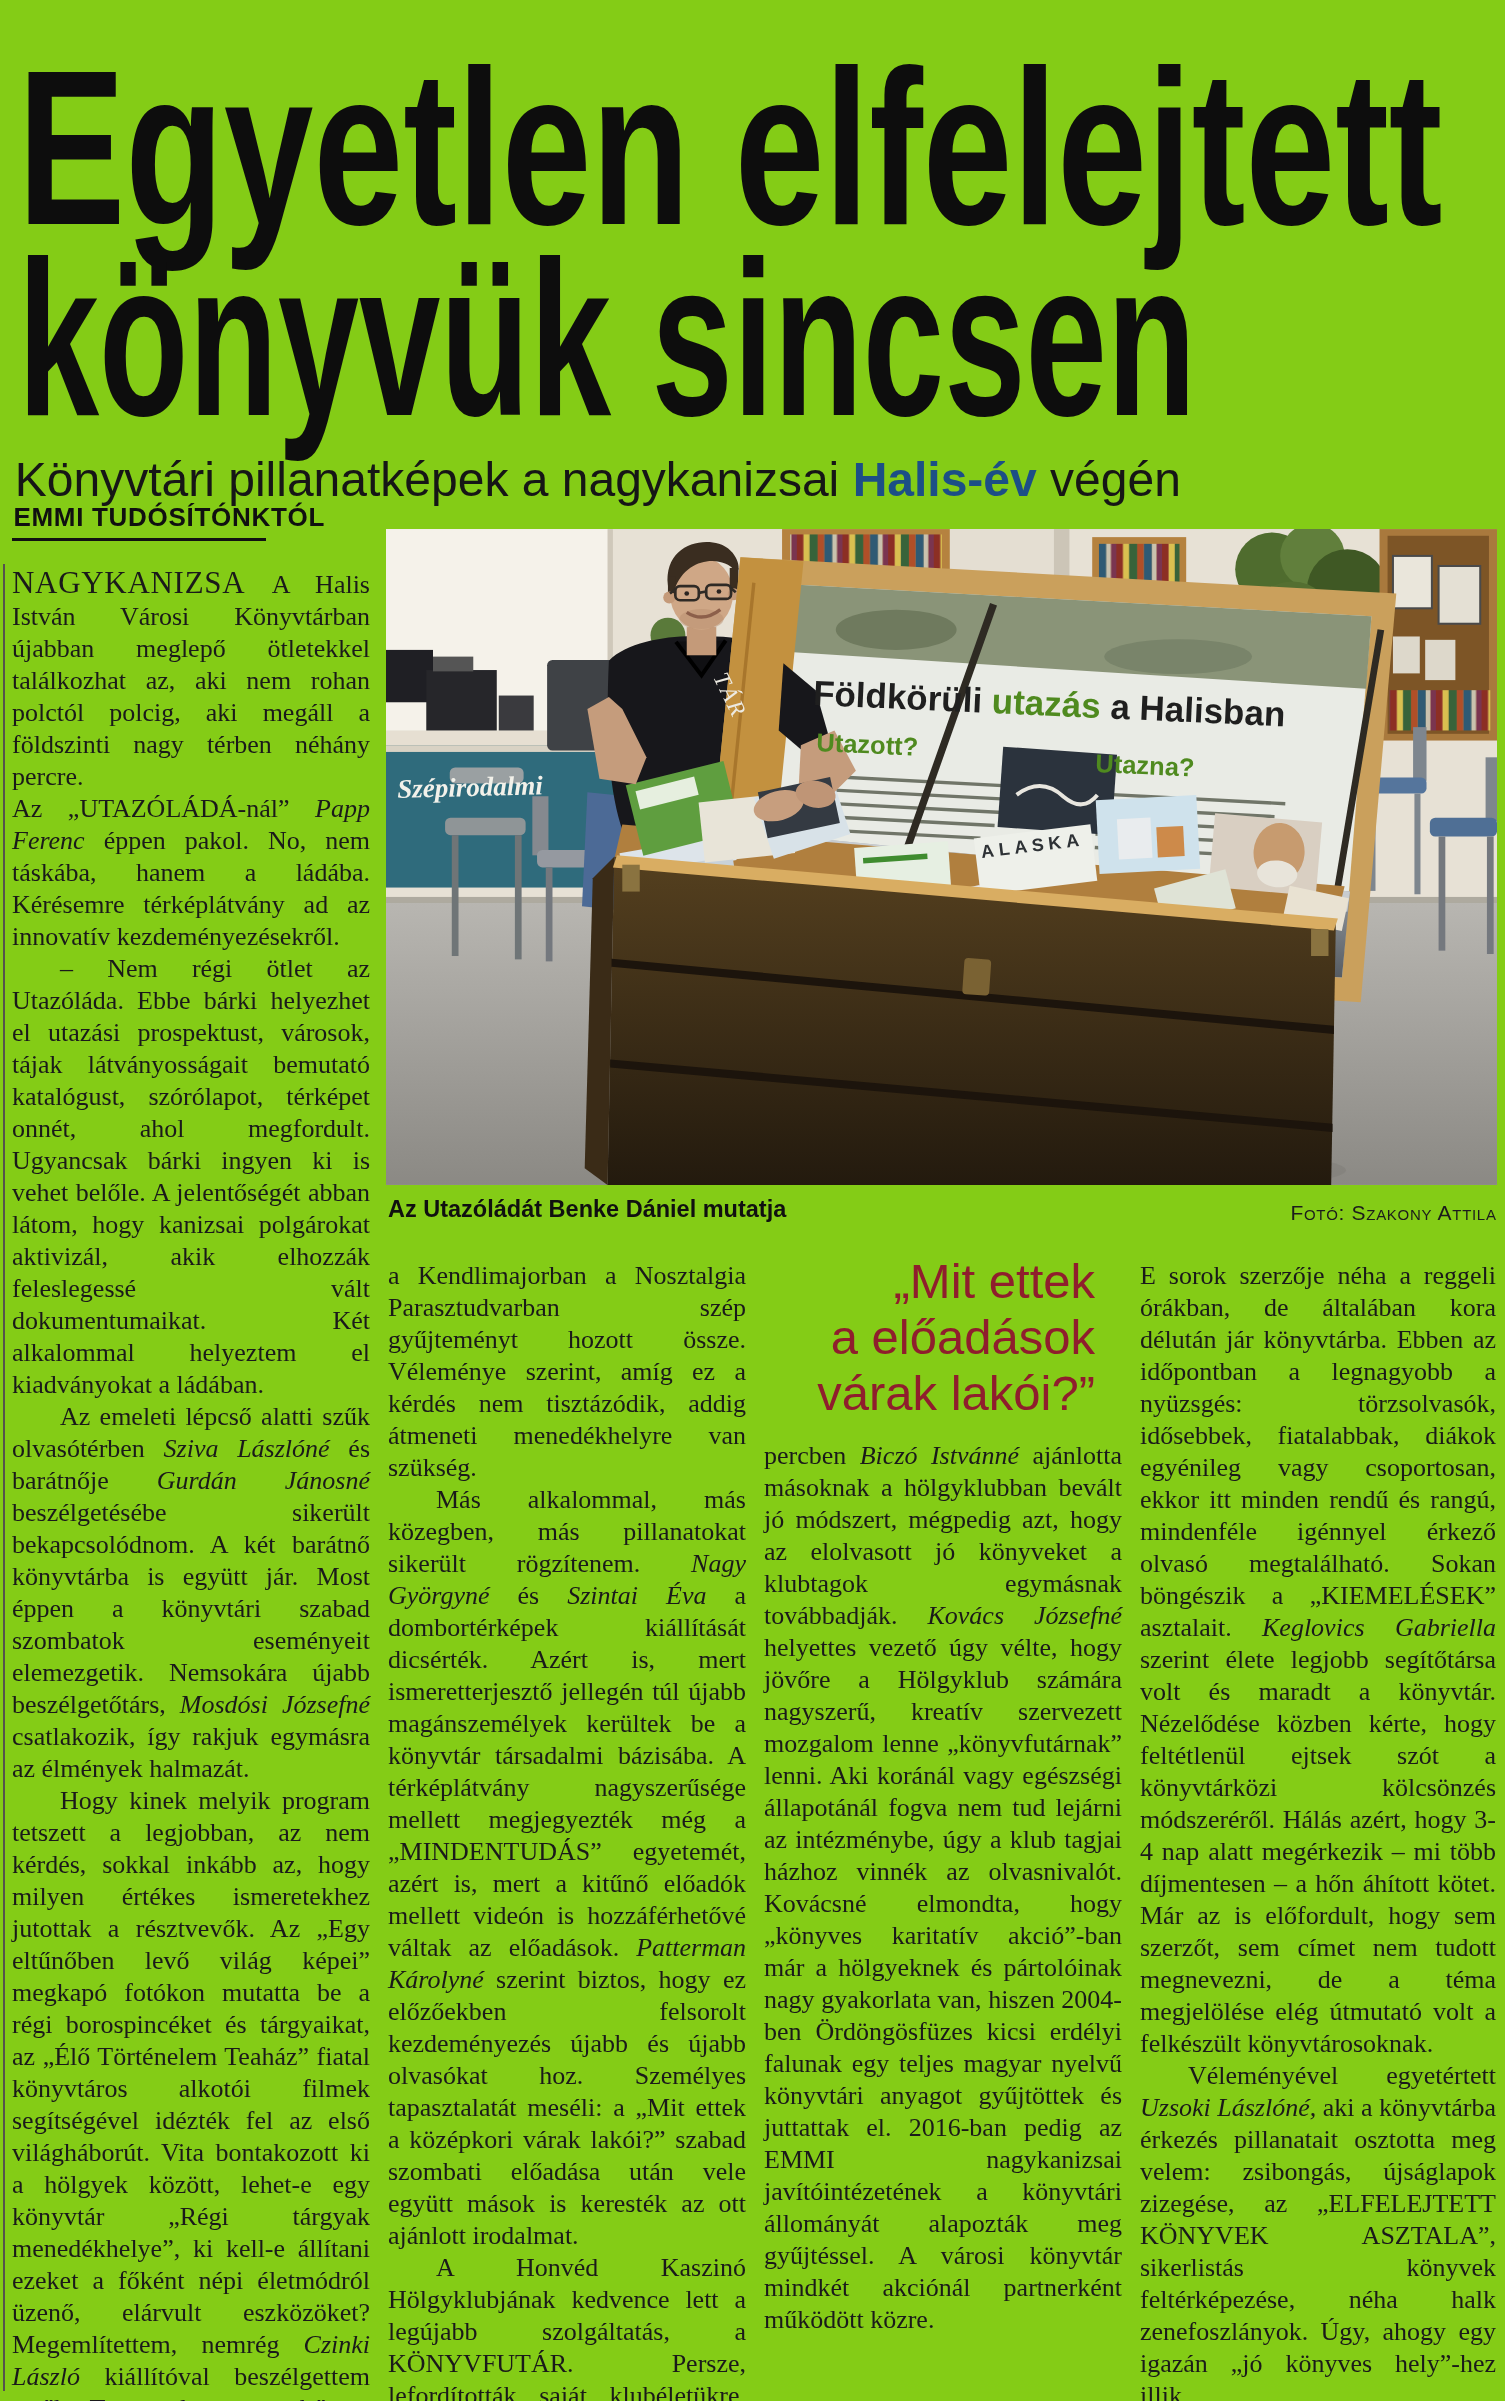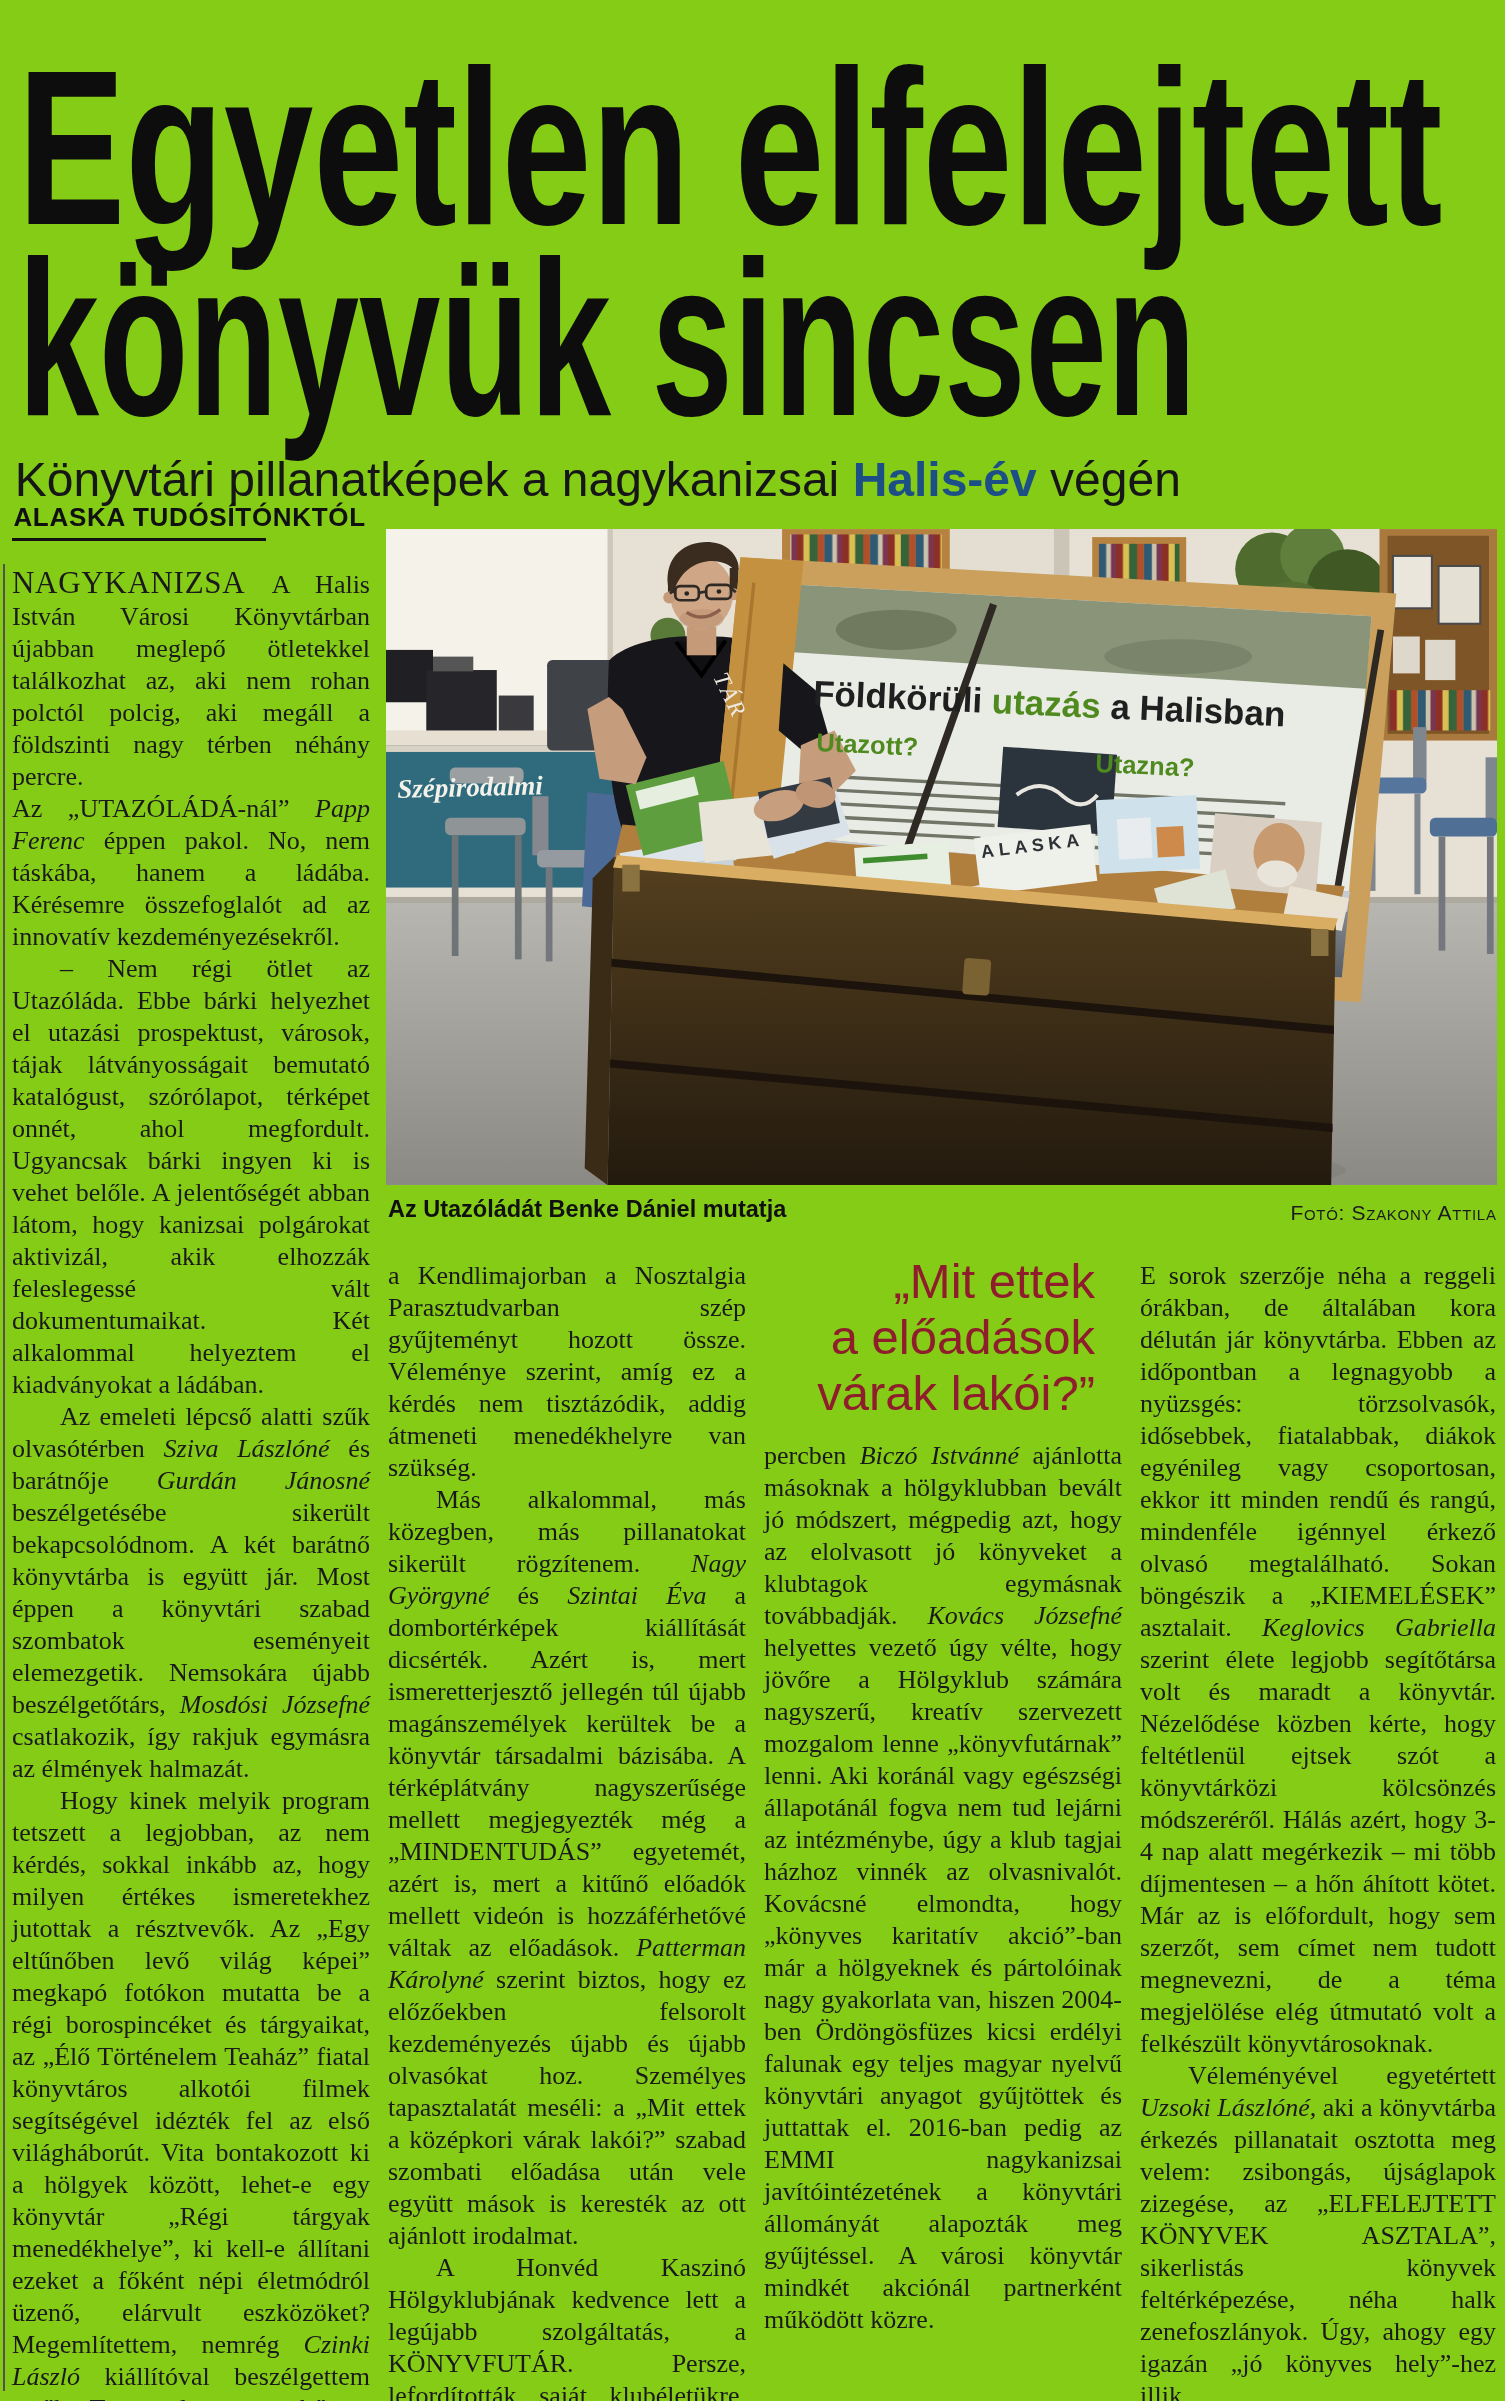--- a/index.html
+++ b/index.html
@@ -54,21 +54,21 @@
 
 <div class="page">
 
   <svg class="headline-svg" width="1506" height="470" viewBox="0 0 2242 700">
     <text x="26" y="333" textLength="2122" lengthAdjust="spacingAndGlyphs" font-family="Liberation Sans, sans-serif" font-size="330" font-weight="bold" fill="#0d0d0d">Egyetlen elfelejtett</text>
     <text x="26" y="618" textLength="1755" lengthAdjust="spacingAndGlyphs" font-family="Liberation Sans, sans-serif" font-size="330" font-weight="bold" fill="#0d0d0d">könyvük sincsen</text>
   </svg>
 
   <div class="subtitle"><span>Könyvtári pillanatképek a nagykanizsai </span><span class="run-blue">Halis-év</span><span> végén</span></div>
 
-  <div class="kicker">ALASKA TUDÓSÍTÓNKTÓL</div>
+  <div class="kicker">EMMI TUDÓSÍTÓNKTÓL</div>
   <div class="kicker-rule"></div>
   <div class="vrule"></div>
 
   <div class="photo">
     <svg width="1111" height="656" viewBox="0 0 1655 977">
       <defs>
         <pattern id="books" width="68" height="70" patternUnits="userSpaceOnUse">
           <rect width="68" height="70" fill="#caa25a"></rect>
           <rect x="0" width="10" height="70" fill="#8c2f24"></rect>
           <rect x="10" width="9" height="70" fill="#d9c050"></rect>
@@ -305,21 +305,21 @@
     <div class="overlay poster-h poster-h2">Utazna?</div>
     <div class="overlay alaska">ALASKA</div>
     <div class="overlay shirt-script">TÁR</div>
   </div>
 
   <div class="caption">Az Utazóládát Benke Dániel mutatja</div>
   <div class="credit">Fotó: Szakony Attila</div>
 
   <div class="col col1 bodytext">
     <p class="lead"><span class="loc">NAGYKANIZSA </span><span> A Halis István Városi Könyvtárban újabban meglepő ötletekkel találkozhat az, aki nem rohan polctól polcig, aki megáll a földszinti nagy térben néhány percre.</span></p>
-    <p><span>Az „UTAZÓLÁDÁ-nál” </span><span class="it">Papp Ferenc</span><span> éppen pakol. No, nem táskába, hanem a ládába. Kérésemre összefoglalót ad az innovatív kezdeményezésekről.</span></p>
+    <p><span>Az „UTAZÓLÁDÁ-nál” </span><span class="it">Papp Ferenc</span><span> éppen pakol. No, nem táskába, hanem a ládába. Kérésemre térképlátvány ad az innovatív kezdeményezésekről.</span></p>
     <p class="indent"><span>– Nem régi ötlet az Utazóláda. Ebbe bárki helyezhet el utazási prospektust, városok, tájak látványosságait bemutató katalógust, szórólapot, térképet onnét, ahol megfordult. Ugyancsak bárki ingyen ki is vehet belőle. A jelentőségét abban látom, hogy kanizsai polgárokat aktivizál, akik elhozzák feleslegessé vált dokumentumaikat. Két alkalommal helyeztem el kiadványokat a ládában.</span></p>
     <p class="indent"><span>Az emeleti lépcső alatti szűk olvasótérben </span><span class="it">Sziva Lászlóné</span><span> és barátnője </span><span class="it">Gurdán Jánosné</span><span> beszélgetésébe sikerült bekapcsolódnom. A két barátnő könyvtárba is együtt jár. Most éppen a könyvtári szabad szombatok eseményeit elemezgetik. Nemsokára újabb beszélgetőtárs, </span><span class="it">Mosdósi Józsefné</span><span> csatlakozik, így rakjuk egymásra az élmények halmazát.</span></p>
     <p class="indent"><span>Hogy kinek melyik program tetszett a legjobban, az nem kérdés, sokkal inkább az, hogy milyen értékes ismeretekhez jutottak a résztvevők. Az „Egy eltűnőben levő világ képei” megkapó fotókon mutatta be a régi borospincéket és tárgyaikat, az „Élő Történelem Teaház” fiatal könyvtáros alkotói filmek segítségével idézték fel az első világháborút. Vita bontakozott ki a hölgyek között, lehet-e egy könyvtár „Régi tárgyak menedékhelye”, ki kell-e állítani ezeket a főként népi életmódról üzenő, elárvult eszközöket? Megemlítettem, nemrég </span><span class="it">Czinki László</span><span> kiállítóval beszélgettem erről. Tapasztalata van bőven, hiszen</span></p>
   </div>
 
   <div class="col col2 bodytext">
     <p><span>a Kendlimajorban a Nosztalgia Parasztudvarban szép gyűjteményt hozott össze. Véleménye szerint, amíg ez a kérdés nem tisztázódik, addig átmeneti menedékhelyre van szükség.</span></p>
     <p class="indent"><span>Más alkalommal, más közegben, más pillanatokat sikerült rögzítenem. </span><span class="it">Nagy Györgyné</span><span> és </span><span class="it">Szintai Éva</span><span> a dombortérképek kiállítását dicsérték. Azért is, mert ismeretterjesztő jellegén túl újabb magánszemélyek kerültek be a könyvtár társadalmi bázisába. A térképlátvány nagyszerűsége mellett megjegyezték még a „MINDENTUDÁS” egyetemét, azért is, mert a kitűnő előadók mellett videón is hozzáférhetővé váltak az előadások. </span><span class="it">Patterman Károlyné</span><span> szerint biztos, hogy ez előzőekben felsorolt kezdeményezés újabb és újabb olvasókat hoz. Személyes tapasztalatát meséli: a „Mit ettek a középkori várak lakói?” szabad szombati előadása után vele együtt mások is keresték az ott ajánlott irodalmat.</span></p>
     <p class="indent"><span>A Honvéd Kaszinó Hölgyklubjának kedvence lett a legújabb szolgáltatás, a KÖNYVFUTÁR. Persze, lefordították saját klubéletükre. Egy filmklub előtti néhány</span></p>
   </div>

